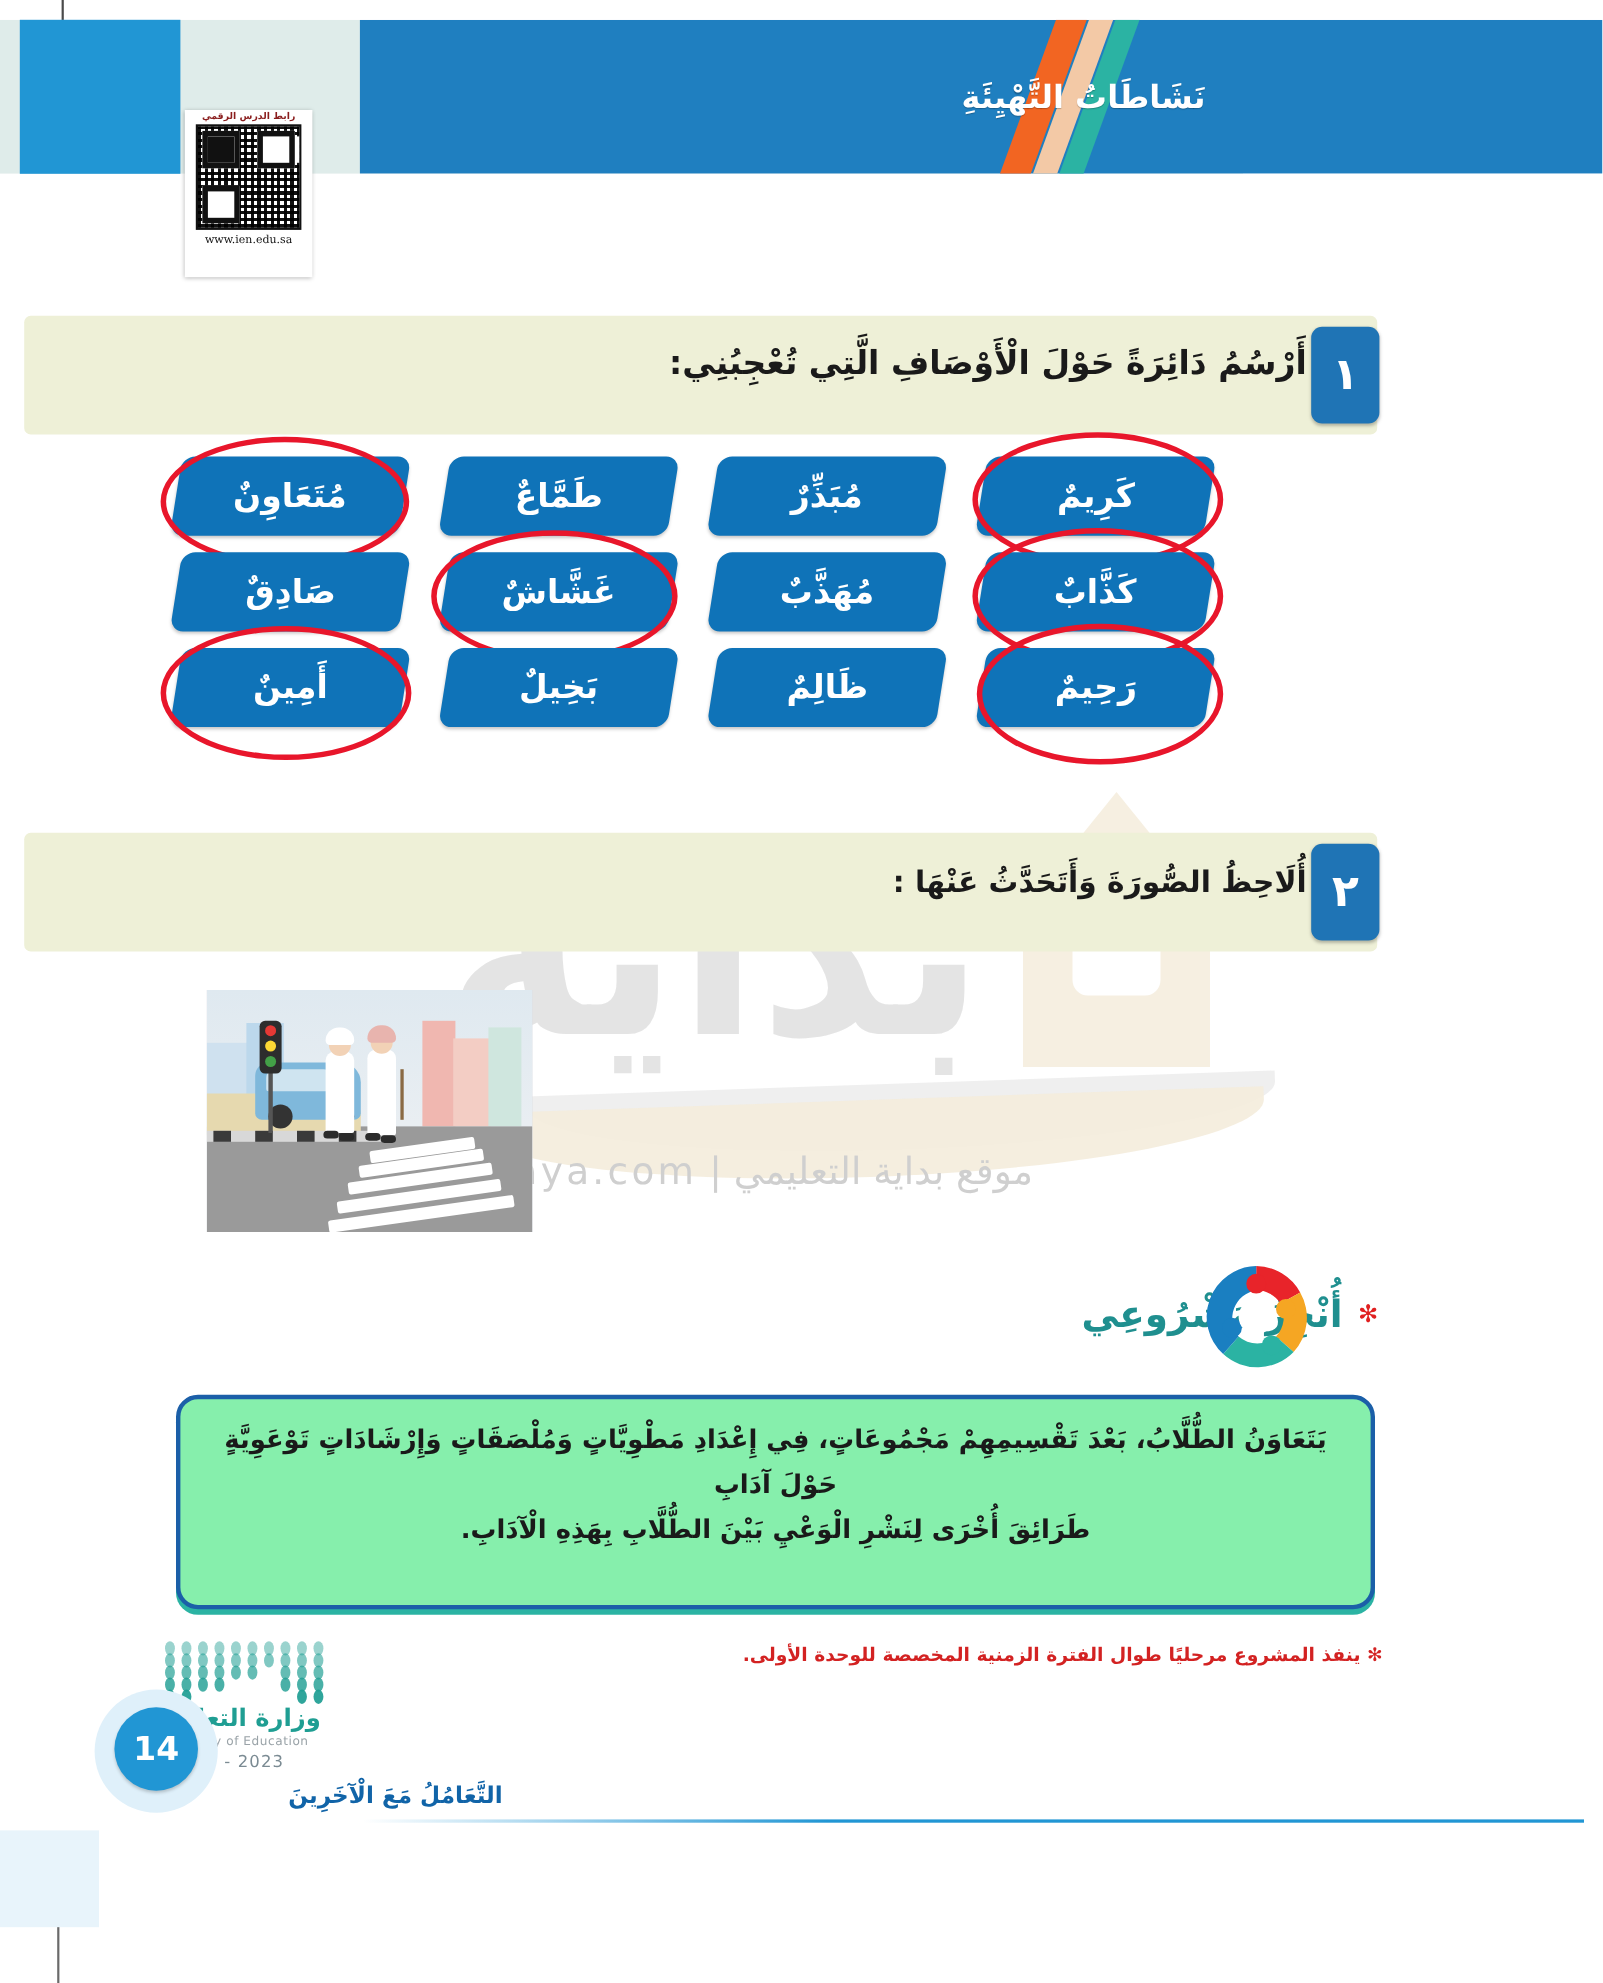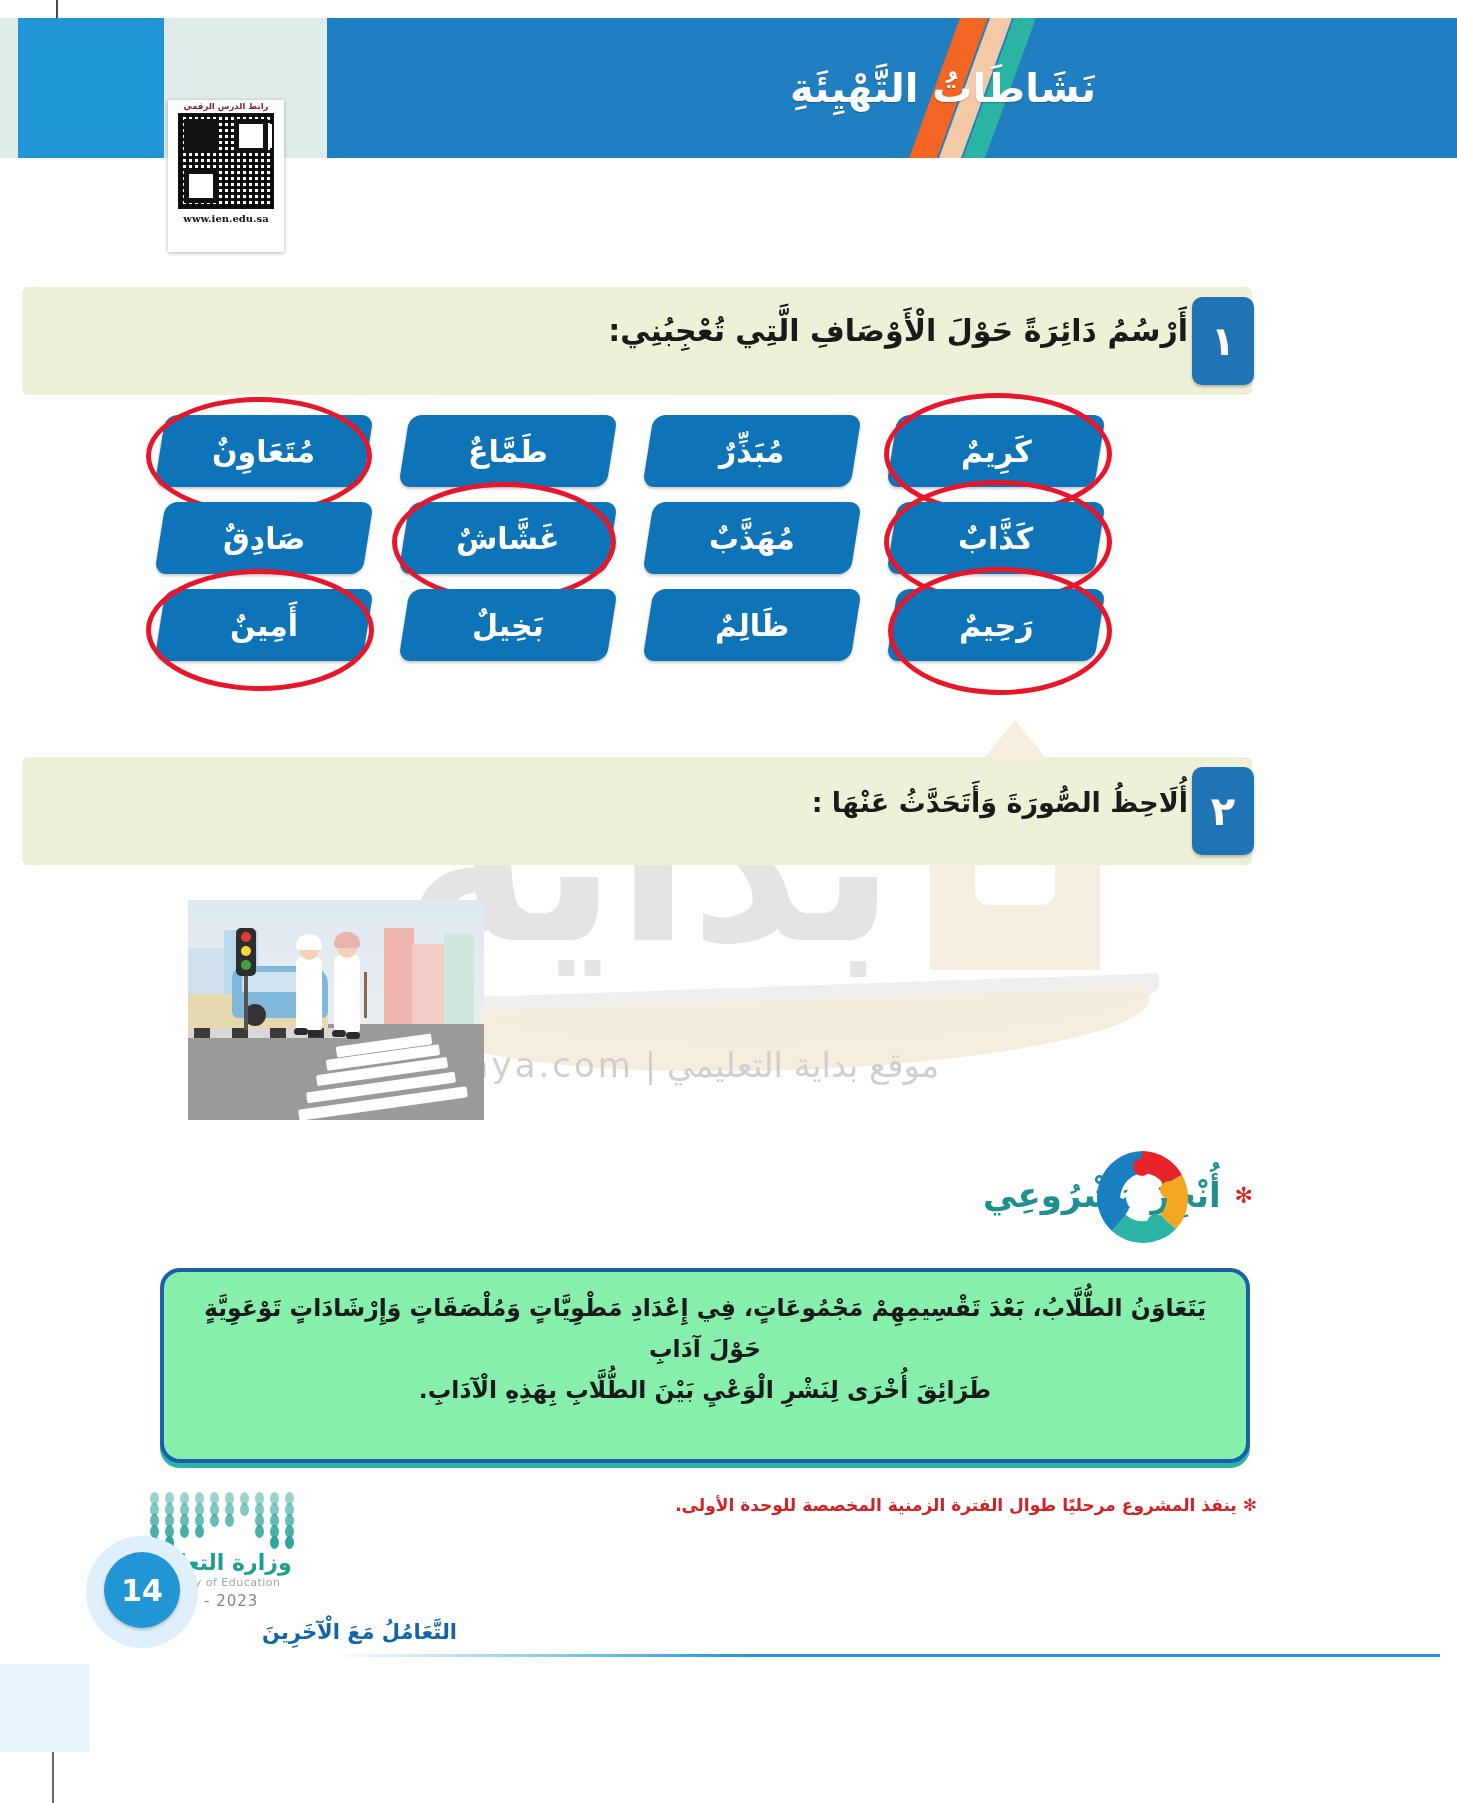--- a/index.html
+++ b/index.html
@@ -22,40 +22,40 @@
   .hdr-mint{position:absolute;left:0;top:0;width:1130px;height:140px;background:#dfecea;}
   .hdr-blue{position:absolute;left:327px;top:0;width:1130px;height:140px;background:#1f7fc0;
             clip-path:polygon(0 0,100% 0,100% 100%,0 100%);}
   .slant{position:absolute;top:0;height:140px;transform:skewX(-20deg);transform-origin:top left;}
   .s-orange{left:960px;width:28px;background:#f26522;}
   .s-peach{left:990px;width:22px;background:#f3c9a6;}
   .s-teal{left:1014px;width:22px;background:#2bb3a3;}
   .hdr-title{
     position:absolute;right:327px;top:18px;height:140px;width:760px;
     display:flex;align-items:center;justify-content:flex-start;padding-right:34px;
-    box-sizing:border-box;color:#ffffff;font-size:40px;font-weight:bold;
+    box-sizing:border-box;color:#ffffff;font-size:29px;font-weight:bold;
     font-family:"DejaVu Sans","Liberation Sans",sans-serif;letter-spacing:0px;
     text-shadow:0 1px 1px rgba(0,0,0,.25);
   }
 
   
   .qr-wrap{position:absolute;left:168px;top:100px;width:116px;height:152px;background:#fff;
            box-shadow:0 1px 4px rgba(0,0,0,.3);text-align:center;}
   .qr-cap{font-size:8.5px;color:#8a1d1d;font-weight:bold;padding-top:1px;letter-spacing:0px;}
   .qr-box{width:96px;height:96px;margin:2px auto 0;border:2px solid #111;box-sizing:border-box;
           background-color:#fff;
           background-image:
             repeating-linear-gradient(0deg,#111 0 3px,transparent 3px 6px),
             repeating-linear-gradient(90deg,#111 0 3px,transparent 3px 6px);
           background-blend-mode:multiply;position:relative;overflow:hidden;}
   .qr-box:before,.qr-box:after{content:"";position:absolute;width:24px;height:24px;border:5px solid #111;background:#fff;}
   .qr-box:before{left:4px;top:4px;box-shadow:62px 0 0 -5px #fff, 62px 0 0 0 #111 inset;}
   .qr-box:after{right:4px;top:4px;}
   .qr-fin3{position:absolute;left:4px;bottom:4px;width:24px;height:24px;border:5px solid #111;background:#fff;}
-  .qr-url{font-size:10px;color:#111;font-weight:bold;padding-top:4px;font-family:"DejaVu Serif","Liberation Serif",serif;}
+  .qr-url{font-size:10px;color:#111;font-weight:normal;padding-top:4px;font-family:"DejaVu Serif","Liberation Serif",serif;}
 
   
   .wm{position:absolute;left:0;top:700px;width:1216px;height:560px;pointer-events:none;opacity:1;}
   .wm-txt{position:absolute;left:150px;top:40px;width:1000px;text-align:center;
           font-size:215px;color:#dcdcdc;font-weight:bold;opacity:.75;letter-spacing:8px;}
   .wm-site{position:absolute;left:140px;top:345px;width:1030px;text-align:center;font-size:34px;
            color:#cfcfcf;letter-spacing:3px;}
   .wm-pen{position:absolute;left:930px;top:20px;width:170px;height:250px;
           background:#f4ecdc;clip-path:polygon(50% 0,100% 42%,100% 100%,0 100%,0 42%);opacity:.85;}
   .wm-pen-in{position:absolute;left:975px;top:95px;width:80px;height:110px;background:#fff;

